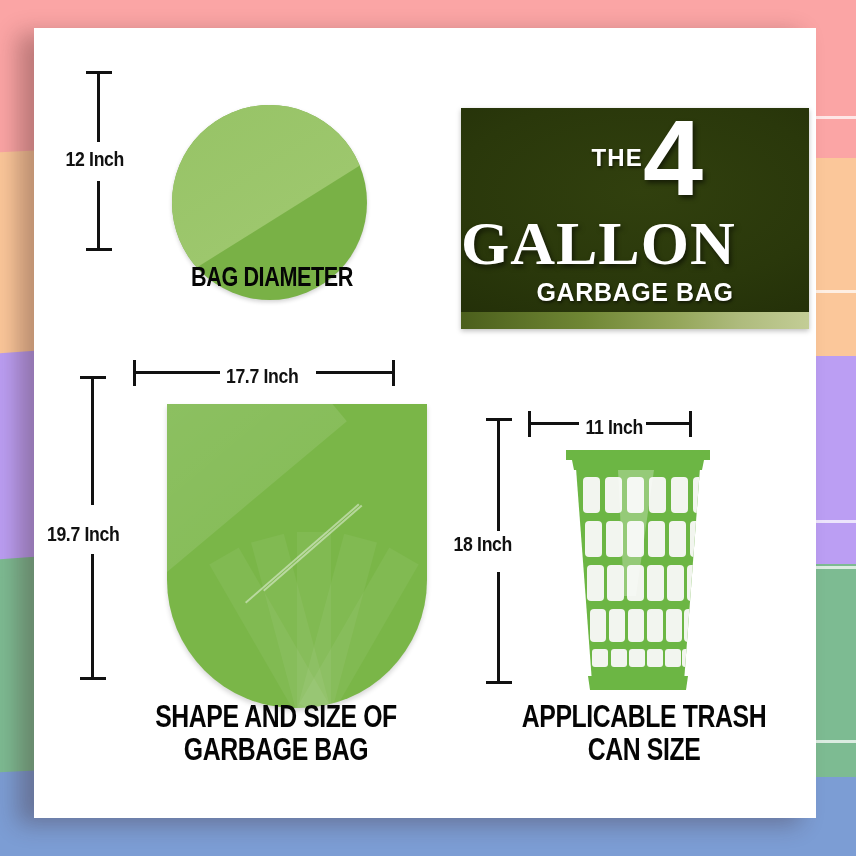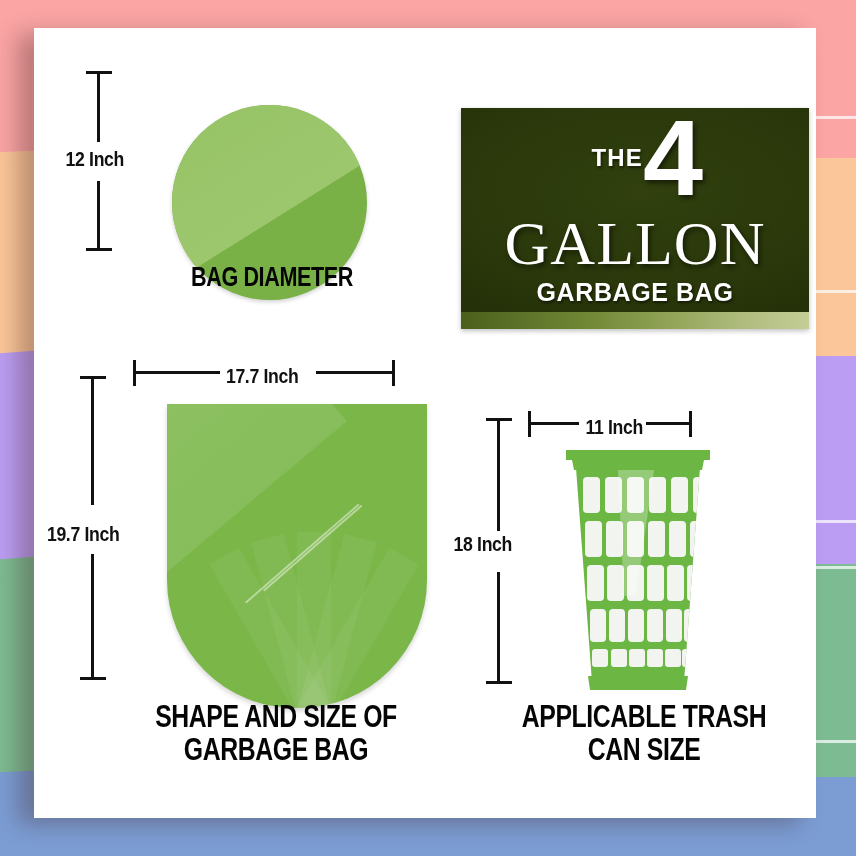--- a/index.html
+++ b/index.html
@@ -138,23 +138,23 @@
   .bn-the    { left:0; top:36px; width:182px; font-size:24px; }
   .bn-sizeof { left:0; top:59px; width:182px; font-size:24px; }
   .bn-four {
     position:absolute; left:182px; top:-4px;
     font-family:"Liberation Sans", sans-serif;
     font-weight:bold; font-size:108px; line-height:1;
     text-shadow:2px 3px 5px rgba(0,0,0,.55);
   }
   .bn-gallon {
     position:absolute; left:0; top:104px; width:100%;
-    text-align:center;
+    text-align:left;
     font-family:"Liberation Serif", serif;
-    font-weight:normal; font-size:62px; line-height:1;
+    font-weight:bold; font-size:62px; line-height:1;
     letter-spacing:1px;
     text-shadow:2px 3px 5px rgba(0,0,0,.55);
   }
   .bn-sub {
     position:absolute; left:0; top:170px; width:100%;
     text-align:center;
     font-family:"Liberation Sans", sans-serif;
     font-weight:bold; font-size:25px;
     letter-spacing:.6px;
     text-shadow:1px 2px 3px rgba(0,0,0,.55);

